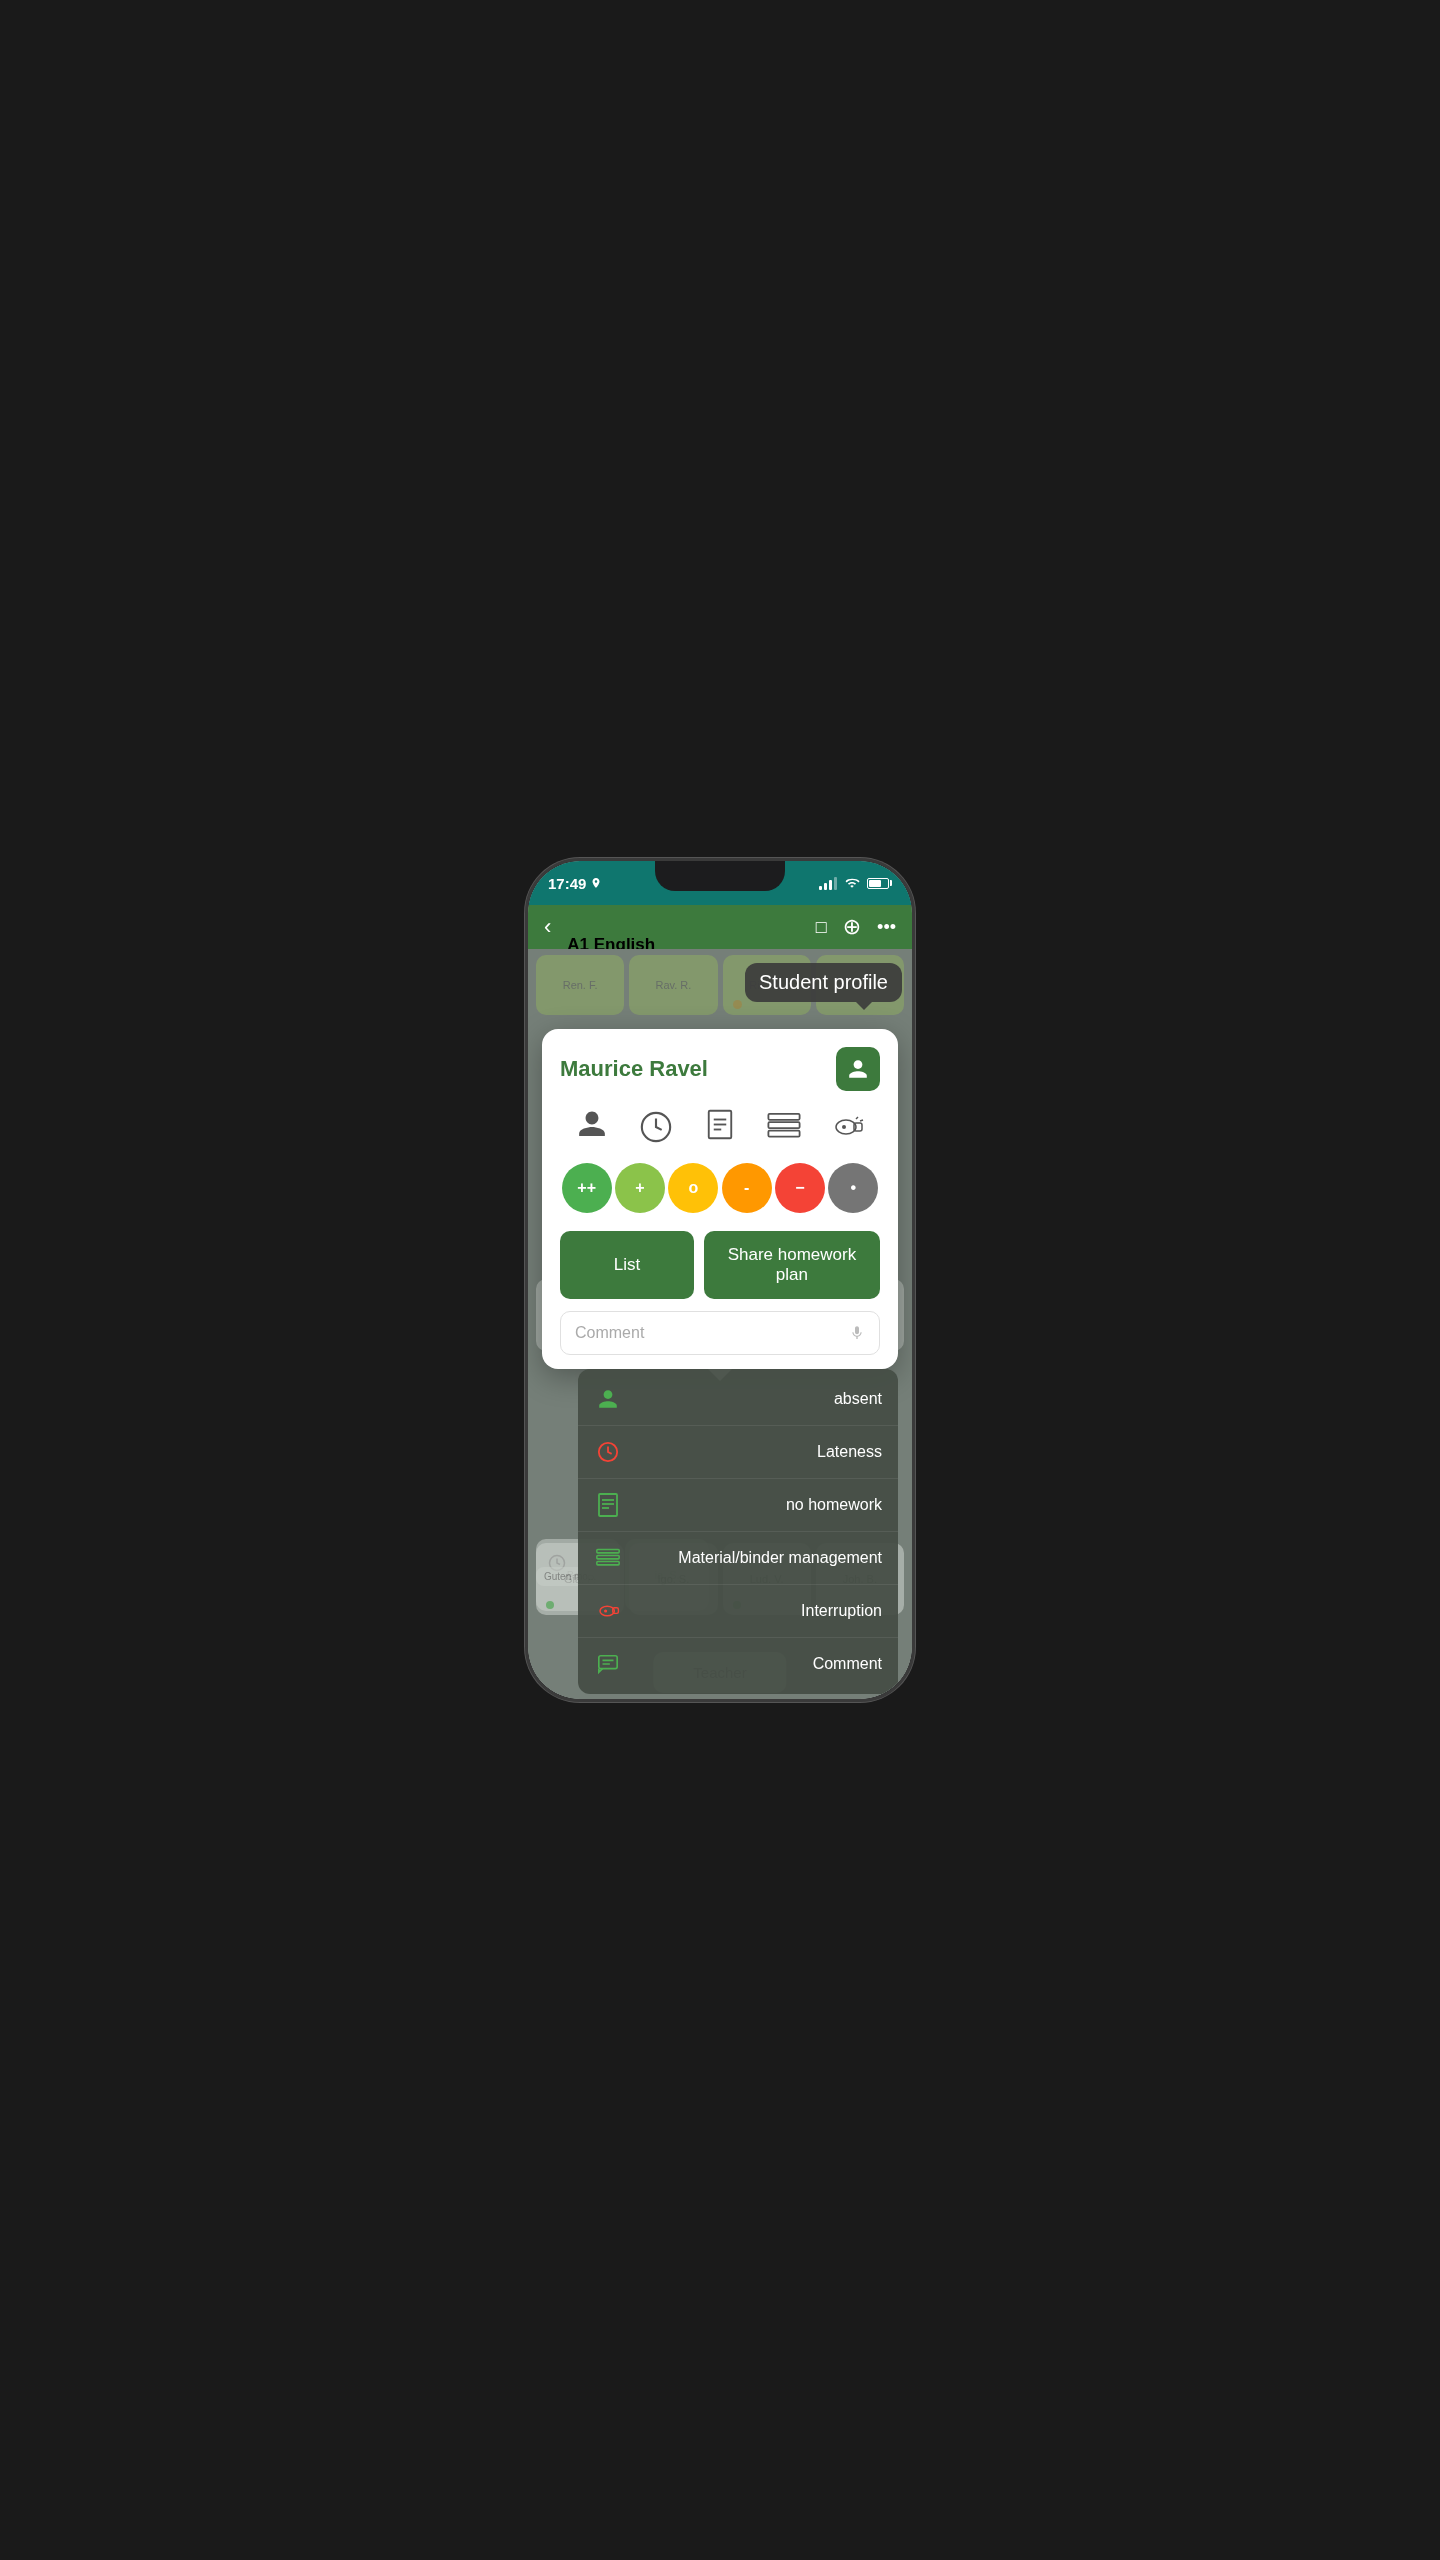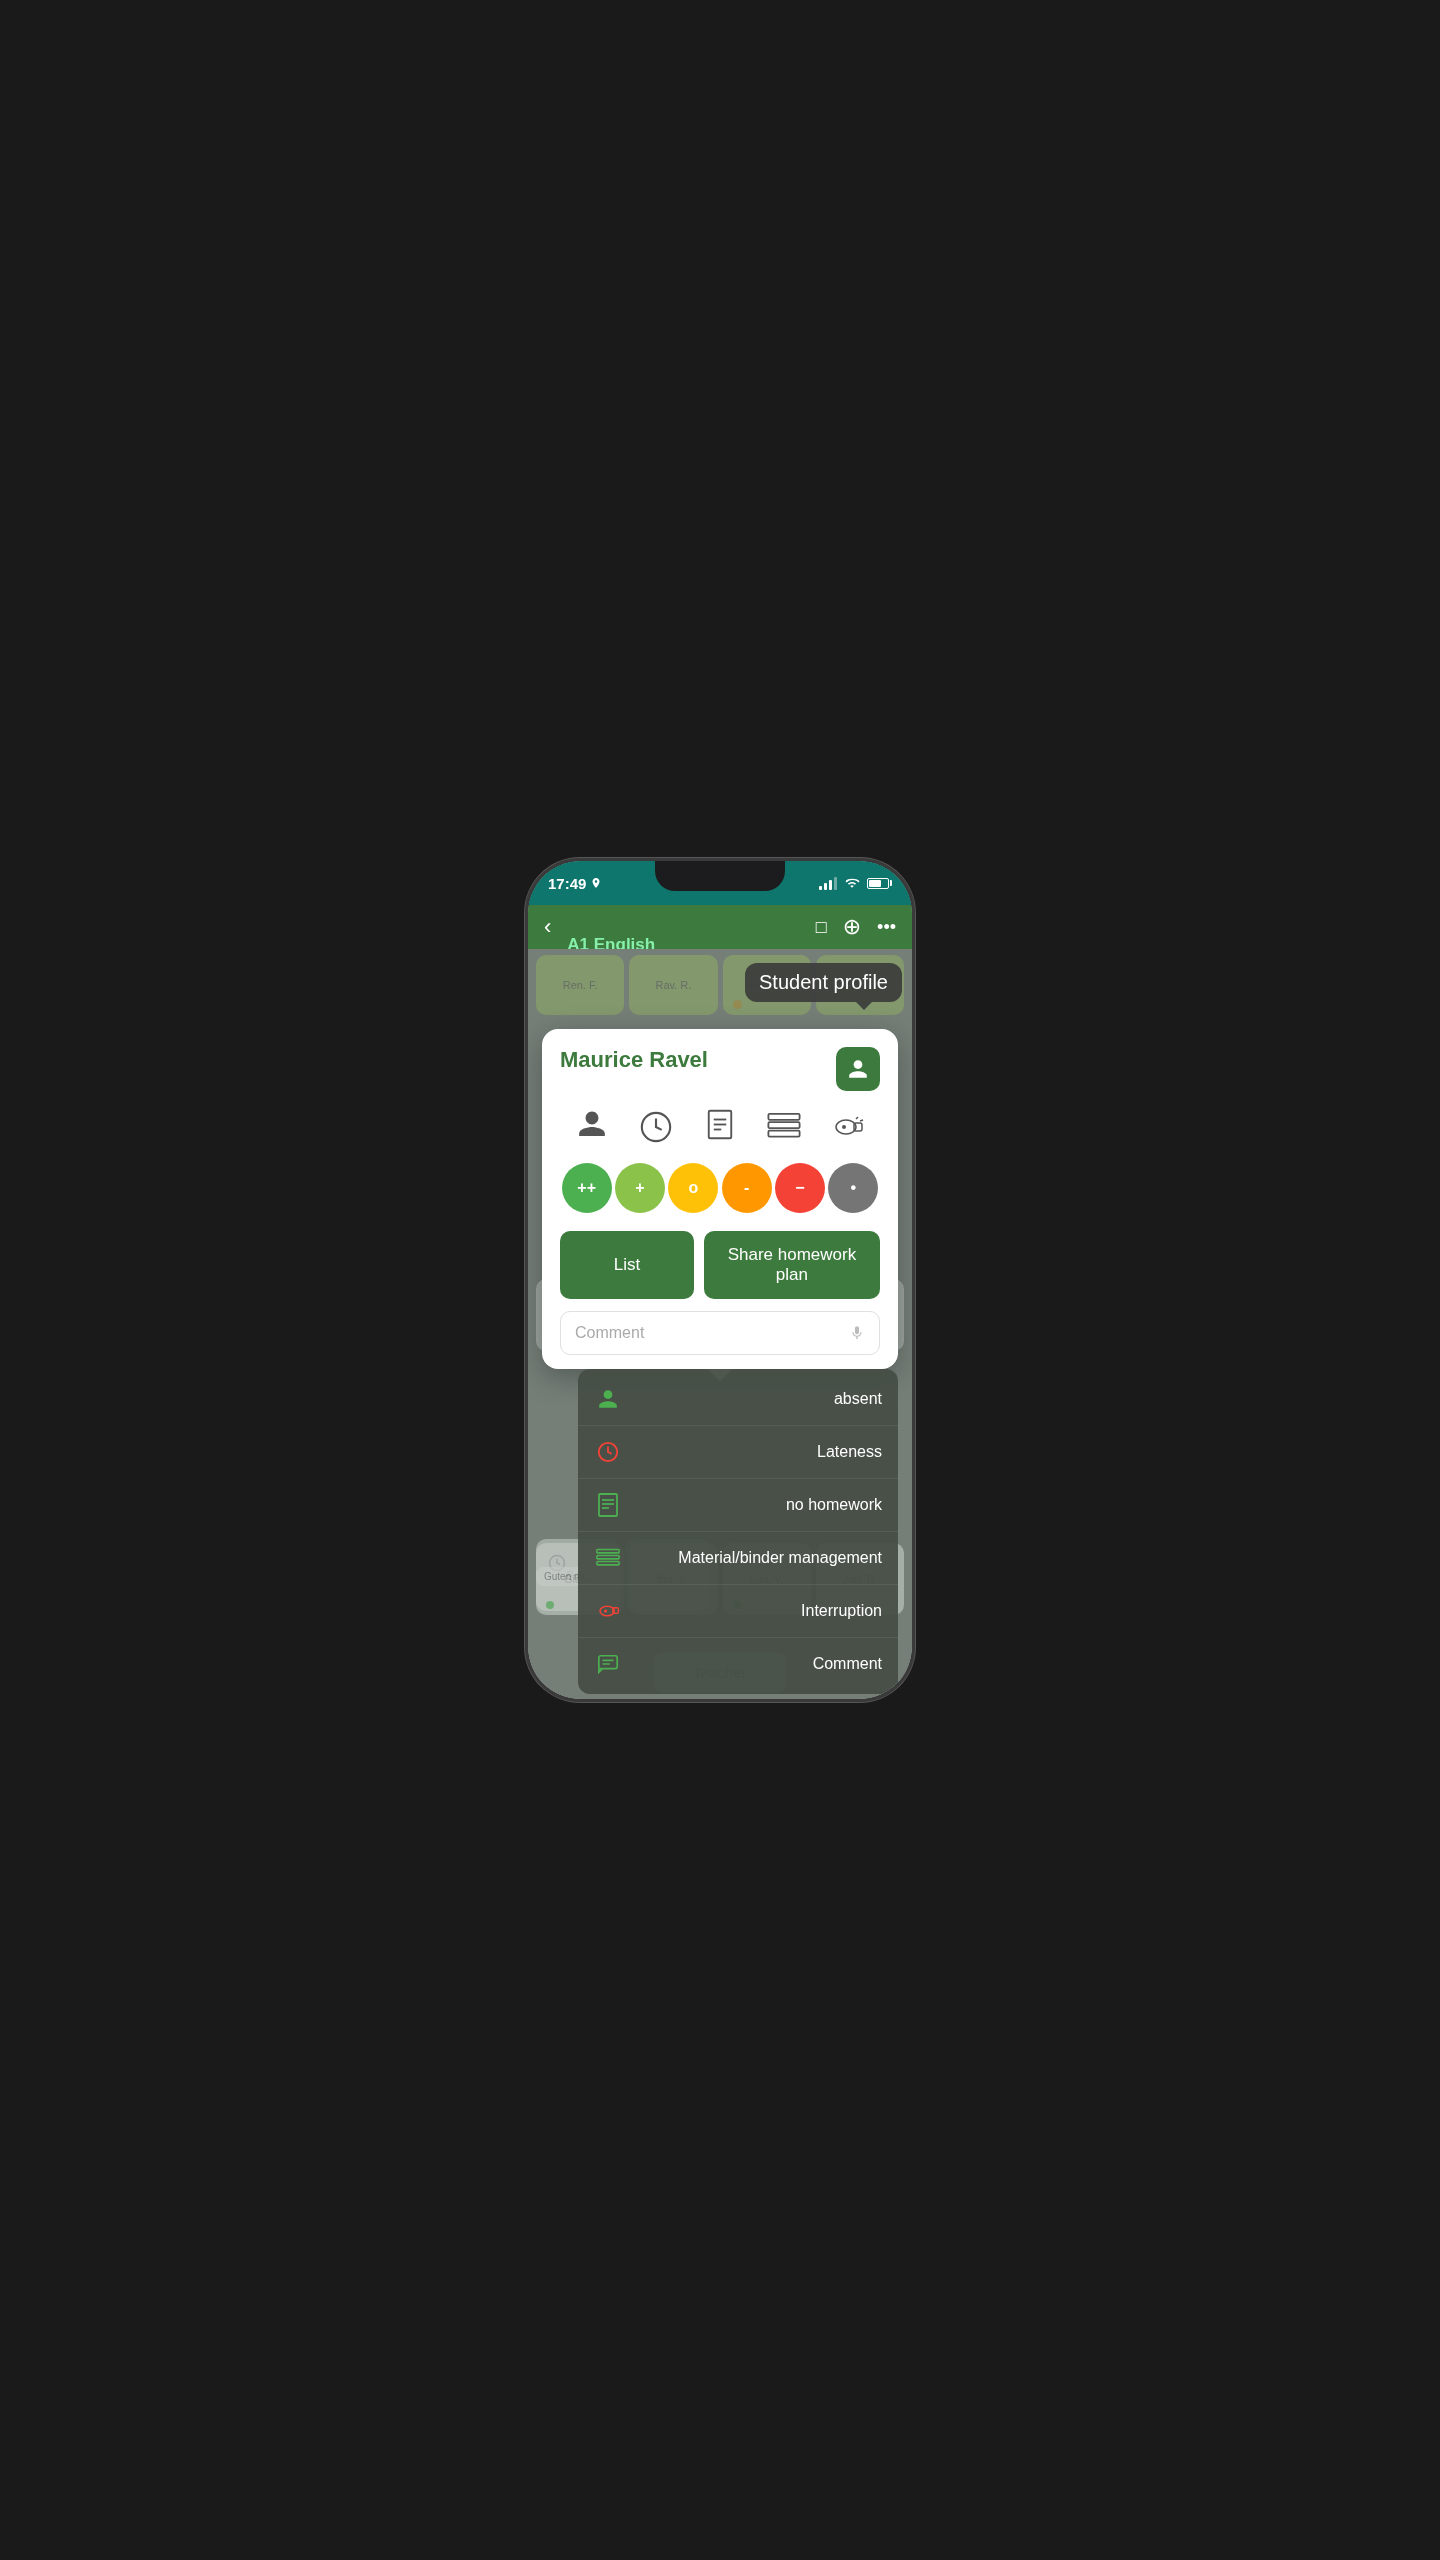--- a/index.html
+++ b/index.html
@@ -84,21 +84,21 @@
     .nav-back {
       color: white;
       font-size: 18px;
       display: flex;
       align-items: center;
       gap: 4px;
       cursor: pointer;
     }
 
     .nav-title {
-      color: #86efac;
+      color: #000000;
       font-size: 17px;
       font-weight: 600;
       flex: 1;
       margin-left: 8px;
       margin-top: 36px;
     }
 
     .nav-icons {
       display: flex;
       align-items: center;
@@ -172,20 +172,21 @@
       right: 14px;
       background: white;
       border-radius: 16px;
       padding: 18px 18px 14px;
       z-index: 10;
       box-shadow: 0 8px 30px rgba(0,0,0,0.3);
     }
 
     .modal-header {
       display: flex;
+      align-items: center;
       justify-content: space-between;
       margin-bottom: 16px;
     }
 
     .student-name {
       color: #3d7a3d;
       font-size: 22px;
       font-weight: 600;
     }
 

